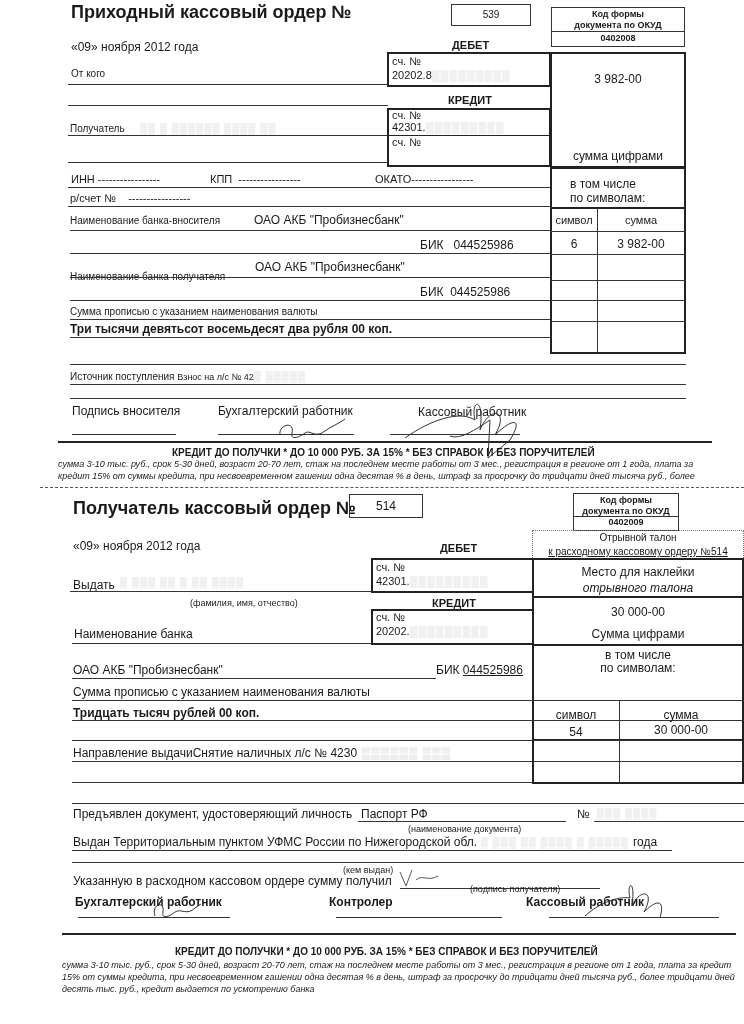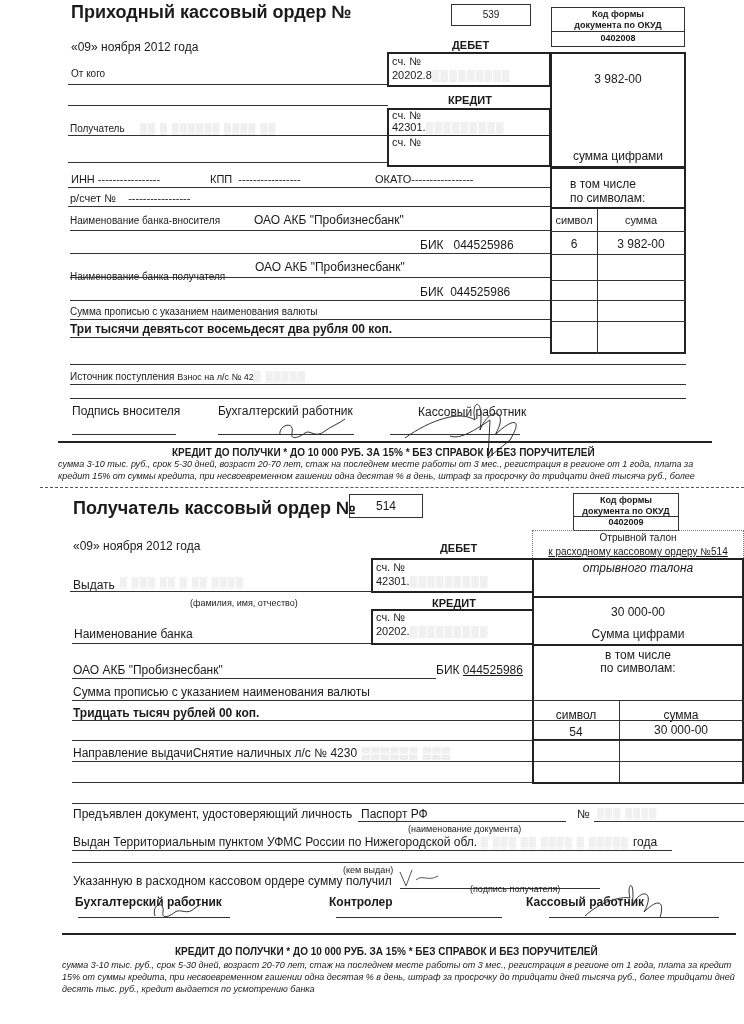--- a/index.html
+++ b/index.html
@@ -142,20 +142,21 @@
   <div class="dotted" style="left:532px;top:530px;width:212px;height:30px;">
     <div class="f13 center b" style="font-weight:normal;line-height:14px;">Отрывной талон</div>
     <div class="f10 center" style="text-decoration:underline;line-height:13px;">к расходному кассовому ордеру №514</div>
   </div>
 
   <div class="box" style="left:371px;top:558px;width:163px;height:35px;">
     <div class="f11" style="padding-left:3px;line-height:14px;">сч. №</div>
     <div class="f11" style="padding-left:3px;line-height:14px;"><span>42301.</span><span class="blur">▒▒▒▒▒▒▒▒▒</span></div>
   </div>
   <div class="box" style="left:532px;top:558px;width:212px;height:183px;">
+    <div class="f12 center" style="margin-top:4px;line-height:16px;">Место для наклейки</div>
     <div class="f12 center" style="line-height:16px;font-style:italic;">отрывного талона</div>
   </div>
   <div class="line thick" style="left:532px;top:596px;width:212px;"></div>
   <div class="abs f12 center" style="left:532px;top:605px;width:212px;">30 000-00</div>
   <div class="abs f12 center" style="left:532px;top:627px;width:212px;">Сумма цифрами</div>
   <div class="line thick" style="left:532px;top:644px;width:212px;"></div>
   <div class="abs f12 center" style="left:532px;top:648px;width:212px;">в том числе</div>
   <div class="abs f12 center" style="left:532px;top:661px;width:212px;">по символам:</div>
 
   <div class="abs f12" style="left:73px;top:578px;">Выдать</div>

